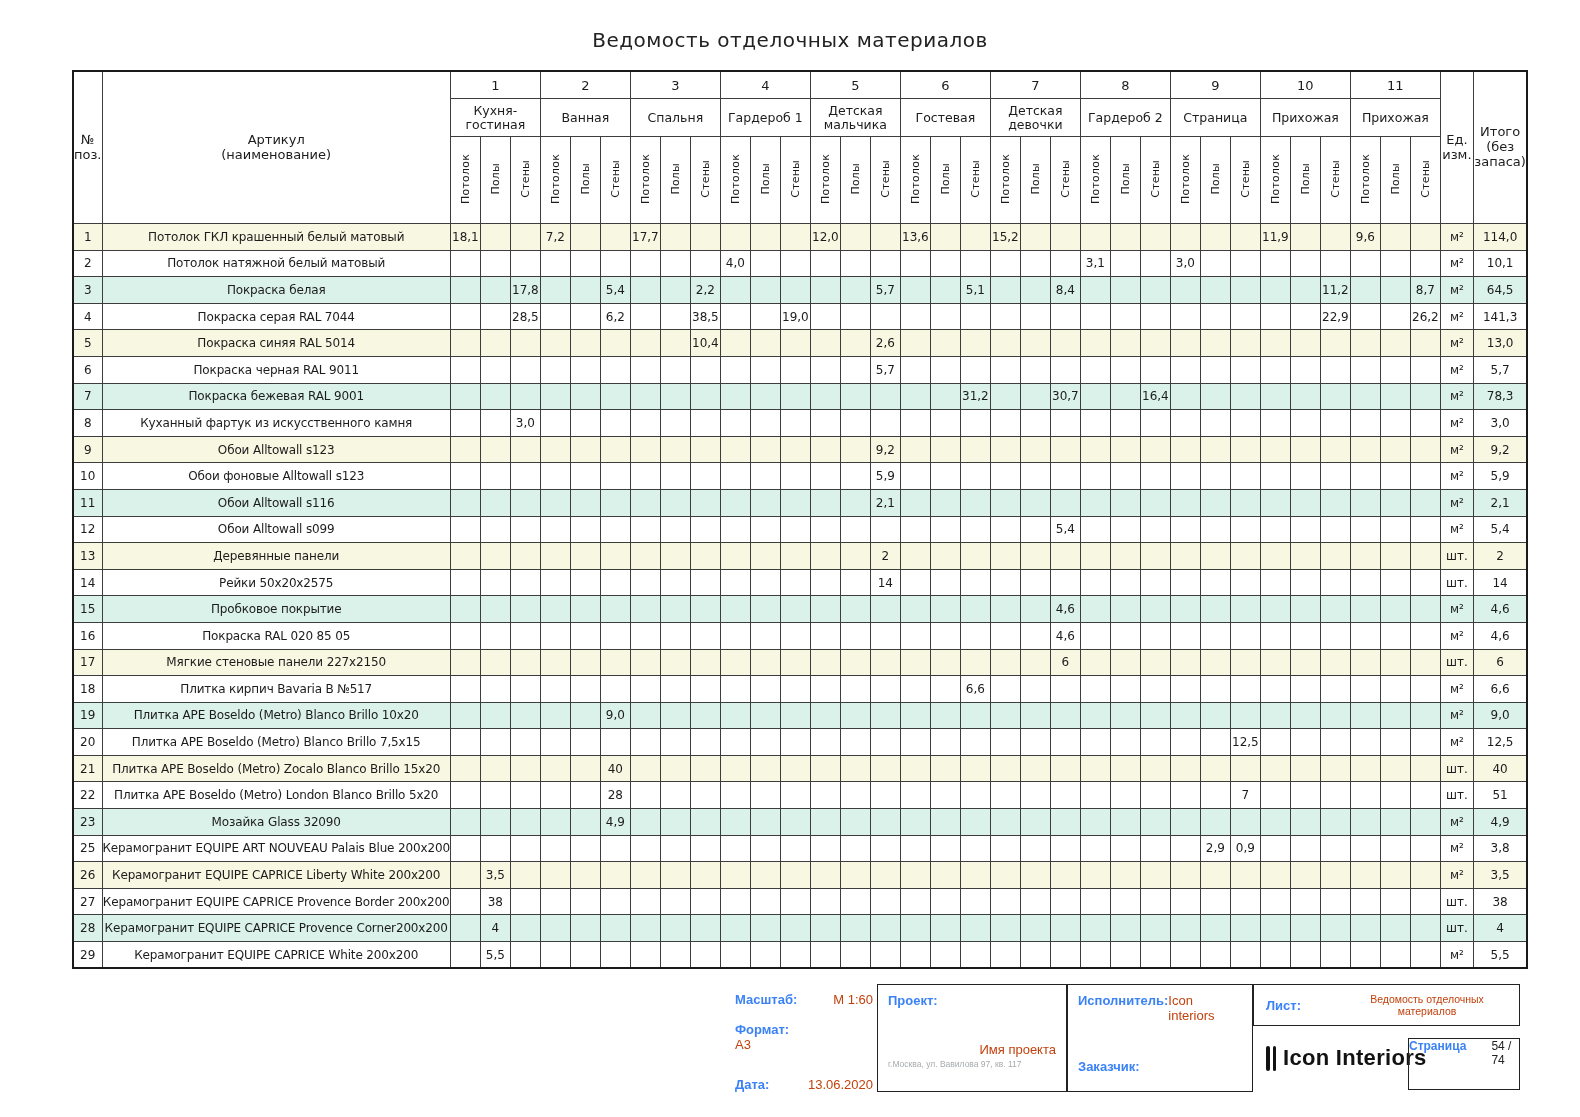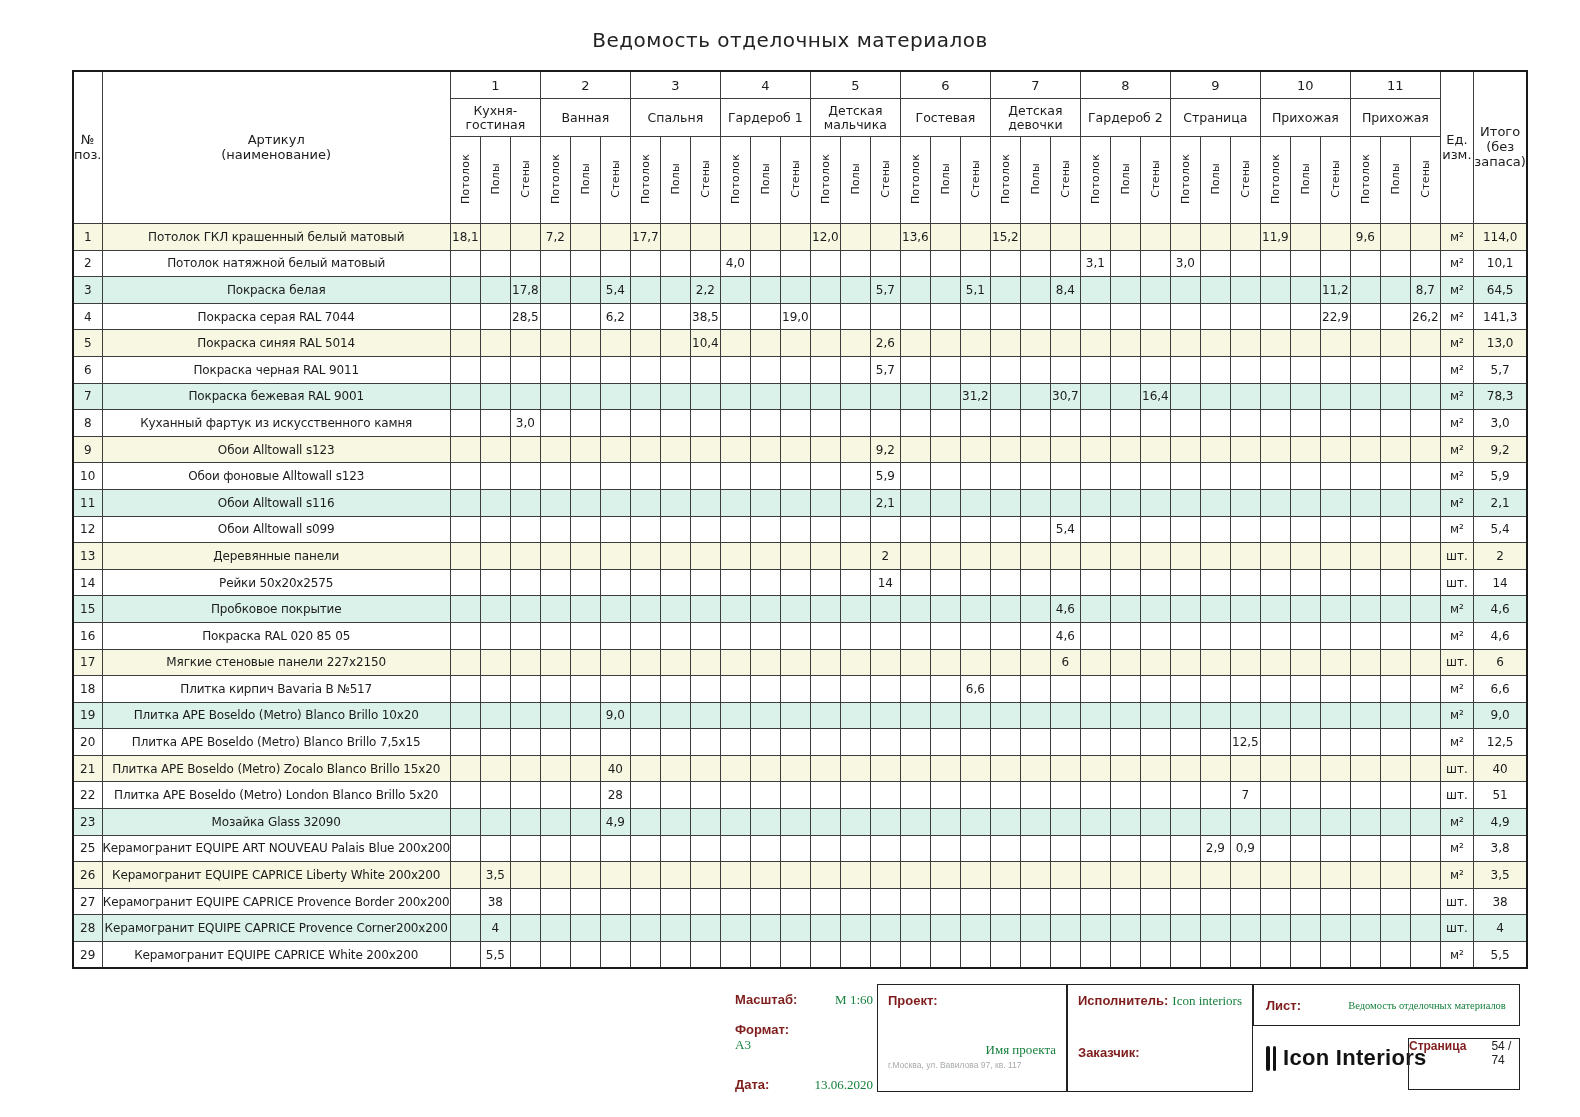--- a/index.html
+++ b/index.html
@@ -22,22 +22,22 @@
   .vert{writing-mode:vertical-rl;transform:rotate(180deg);margin:0 auto;
      font-size:11px;letter-spacing:.2px;}
   td.cpos{font-size:11.5px;}
   td.cname{text-align:left;padding:0 4px 0 7px;font-size:12.2px;letter-spacing:-.15px;}
   td.cunit{font-size:11px;}
   td.ctot{font-size:12px;}
   tbody tr{height:26.6px;}
   tr.cream td{background:#F8F7E2;}
   tr.mint td{background:#DBF2EA;}
   th.span3{line-height:1.15;}
-  .tb-label{font-weight:bold;font-size:13px;color:#7f1d1d;}
-  .tb-gray{color:#15803d;font-size:13px;font-family:Liberation Serif, serif;}
+  .tb-label{font-weight:bold;font-size:13px;color:#3b82f6;}
+  .tb-gray{color:#c2410c;font-size:13px;}
   .meta-row{position:absolute;left:735px;width:138px;display:flex;
      justify-content:space-between;font-family:"Liberation Sans",sans-serif;}
   .box{position:absolute;border:1.5px solid #222;box-sizing:border-box;
      font-family:"Liberation Sans",sans-serif;}
   .addr{font-size:8.5px;color:#a7abae;margin-top:2px;}
   .logo{position:absolute;display:flex;align-items:center;gap:7px;
      font-family:"Liberation Sans",sans-serif;}
   .logo-mark{display:inline-flex;gap:3px;}
   .logo-mark i{width:3.5px;height:25px;background:#121212;border-radius:2px;display:block;}
   .logo-text{font-size:22px;font-weight:bold;letter-spacing:.3px;color:#121212;}

